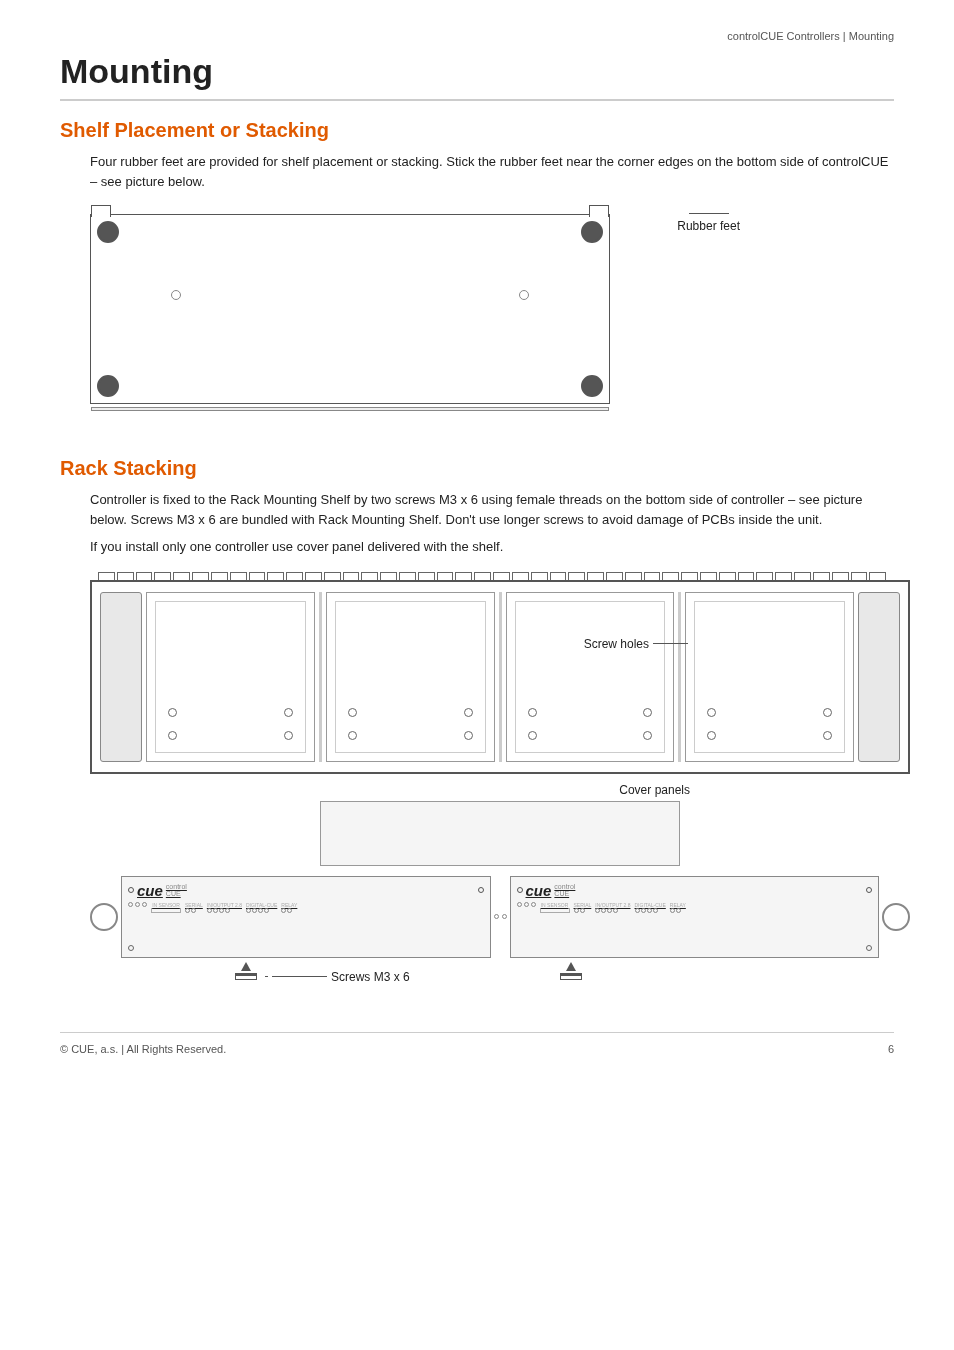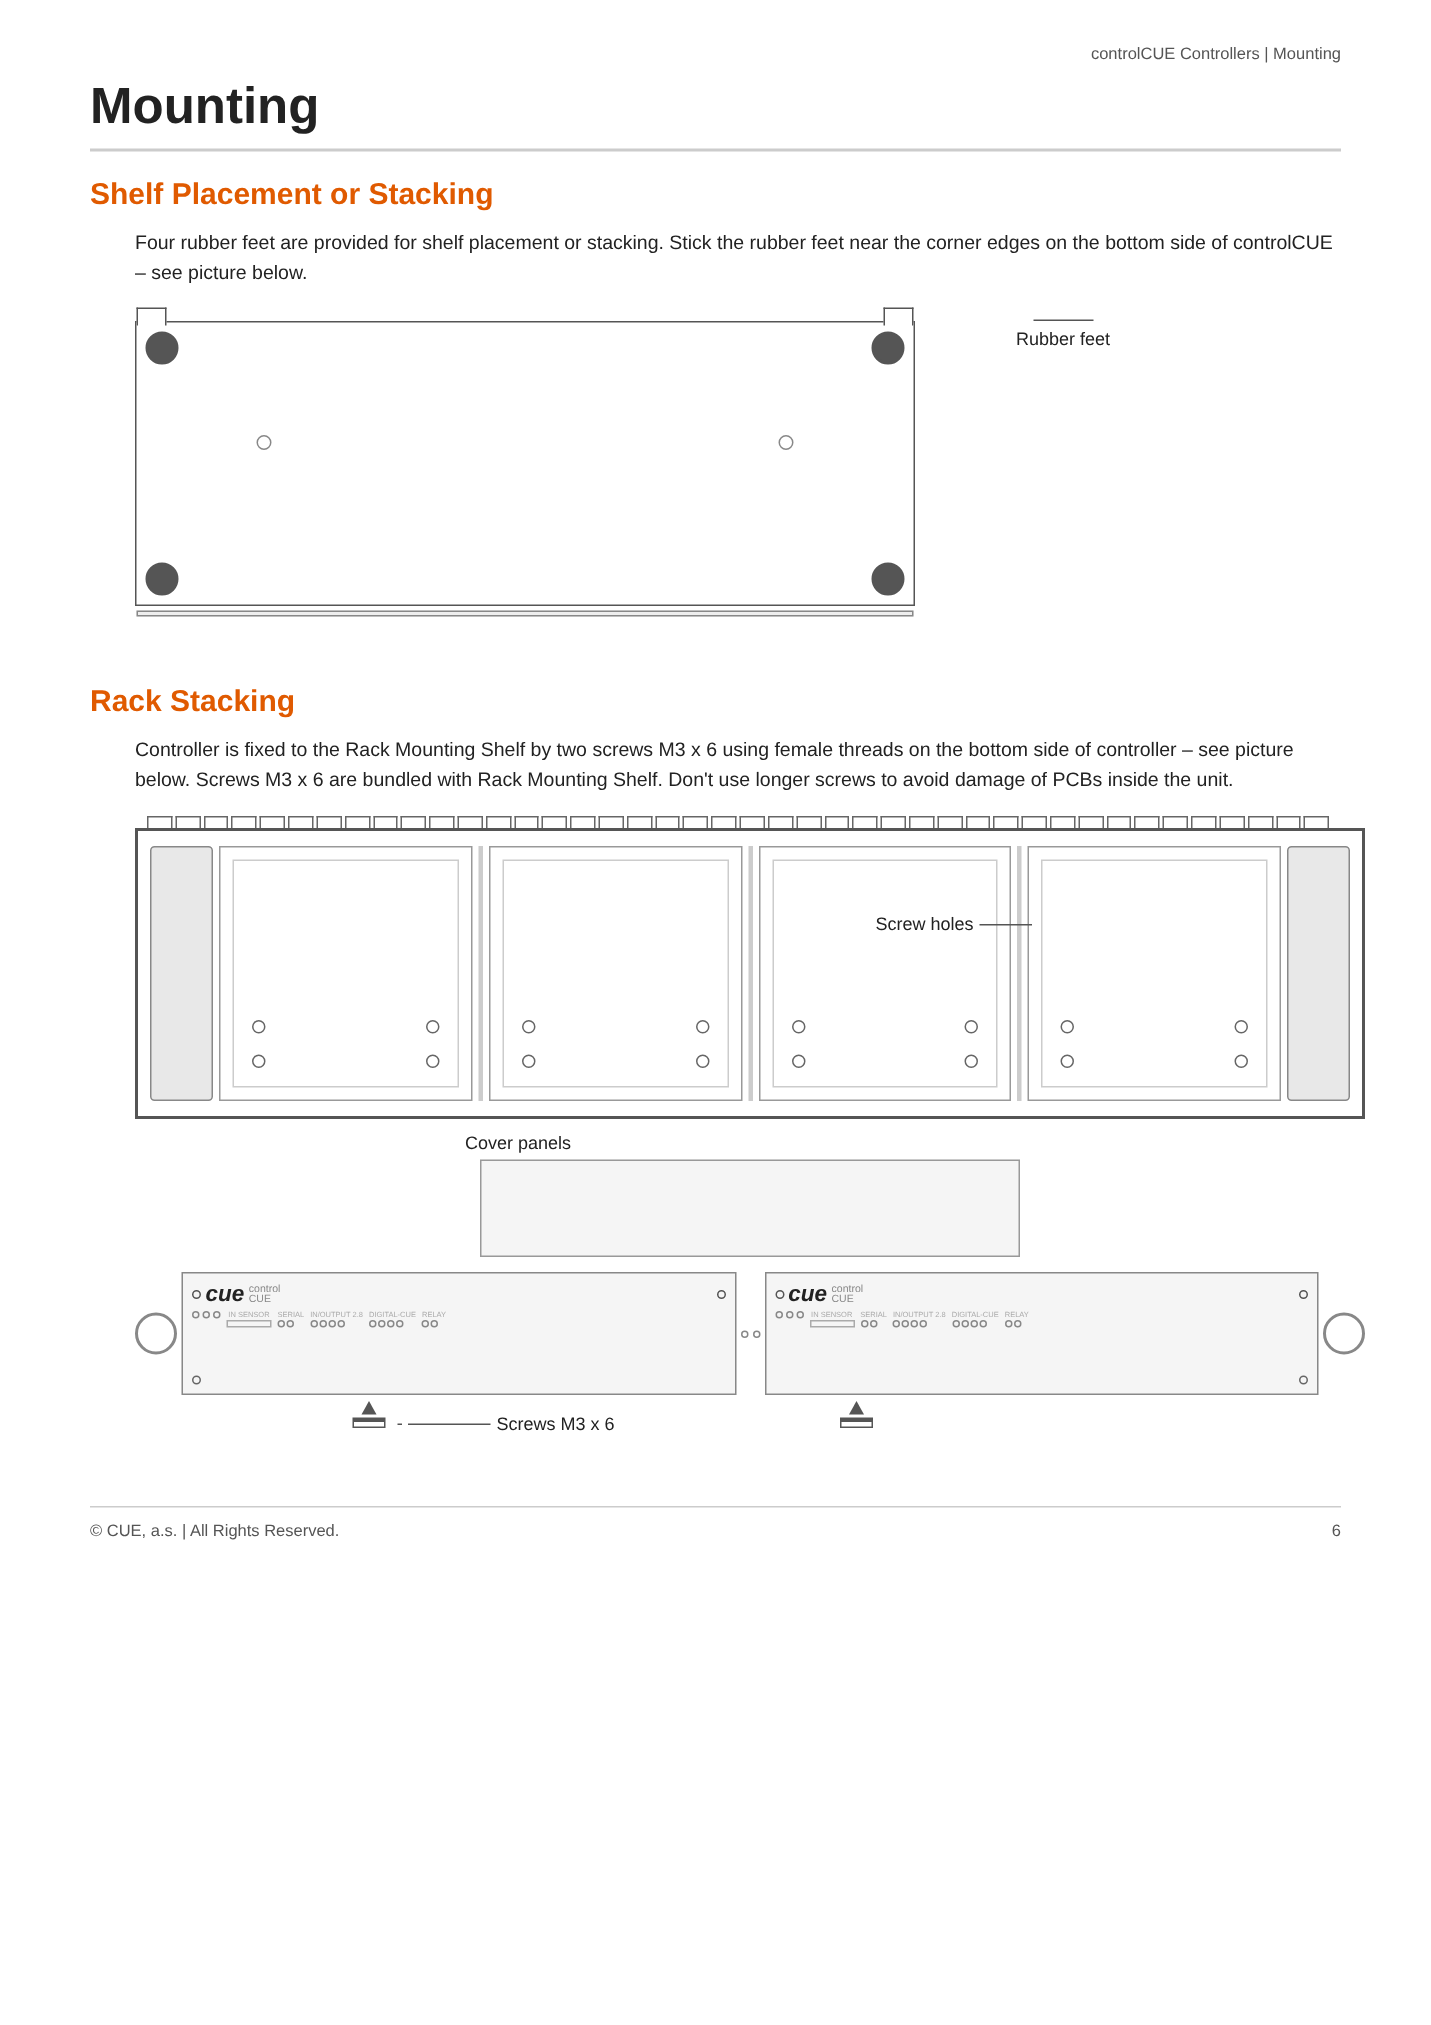--- a/index.html
+++ b/index.html
@@ -120,20 +120,21 @@
     <div style="position:absolute;top:14px;right:-130px;font-size:12px;display:flex;align-items:center;gap:5px;flex-direction:column;">
       <div style="width:40px;height:1px;background:#555;"></div>
       <span>Rubber feet</span>
     </div>
   </div>
 </div>
 
 <h2 class="section-title" style="margin-top:30px;">Rack Stacking</h2>
 <div class="section">
   <p>Controller is fixed to the Rack Mounting Shelf by two screws M3 x 6 using female threads on the bottom side of controller – see picture below. Screws M3 x 6 are bundled with Rack Mounting Shelf. Don't use longer screws to avoid damage of PCBs inside the unit.</p>
+  <p>If you install only one controller use cover panel delivered with the shelf.</p>
 
   <div class="rack-diagram-full">
 
     <div class="rack-teeth-bar">
 
       <div class="tooth"></div>
         <div class="tooth"></div>
         <div class="tooth"></div>
         <div class="tooth"></div>
       <div class="tooth"></div>
@@ -227,27 +228,27 @@
         <div style="width:42px;border:1.5px solid #888;background:#e8e8e8;border-radius:3px;flex-shrink:0;"></div>
       </div>
 
       <div style="position:absolute;top:55px;right:220px;font-size:12px;display:flex;align-items:center;gap:4px;">
         <span>Screw holes</span>
         <div style="width:35px;height:1px;background:#555;"></div>
       </div>
     </div>
 
     <div style="margin-top:8px;display:flex;flex-direction:column;align-items:center;width:820px;">
-      <div style="width:380px;text-align:left;">
+      <div style="width:380px;text-align:right;">
         <span style="font-size:12px;">Cover panels</span>
         <div style="width:360px;height:65px;border:1.5px solid #999;background:#f5f5f5;margin:4px auto;"></div>
       </div>
     </div>
 
-    <div style="display:flex;align-items:center;gap:3px;margin-top:6px;width:820px;">
+    <div style="display:flex;align-items:center;gap:3px;margin-top:6px;width:820px;text-decoration:underline;">
 
       <div style="width:28px;height:28px;border-radius:50%;border:2px solid #888;background:#fff;flex-shrink:0;"></div>
 
       <div style="flex:1;height:82px;border:1.5px solid #888;background:#f5f5f5;position:relative;padding:5px 6px;overflow:hidden;">
         <div style="display:flex;align-items:center;gap:3px;margin-bottom:3px;">
           <div style="width:6px;height:6px;border-radius:50%;border:1px solid #555;"></div>
           <span style="font-size:15px;font-weight:bold;font-style:italic;color:#222;">cue</span>
           <div style="font-size:7px;color:#888;line-height:1;">control<br>CUE</div>
           <div style="margin-left:auto;width:6px;height:6px;border-radius:50%;border:1px solid #555;"></div>
         </div>

